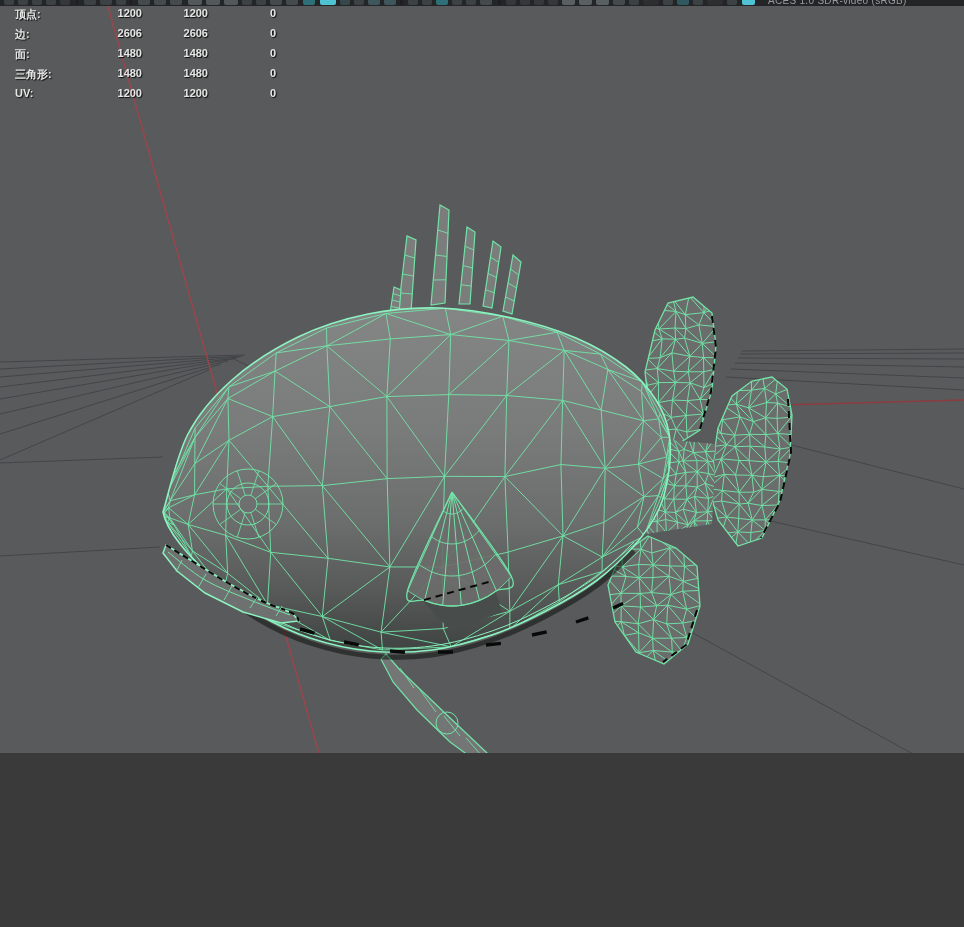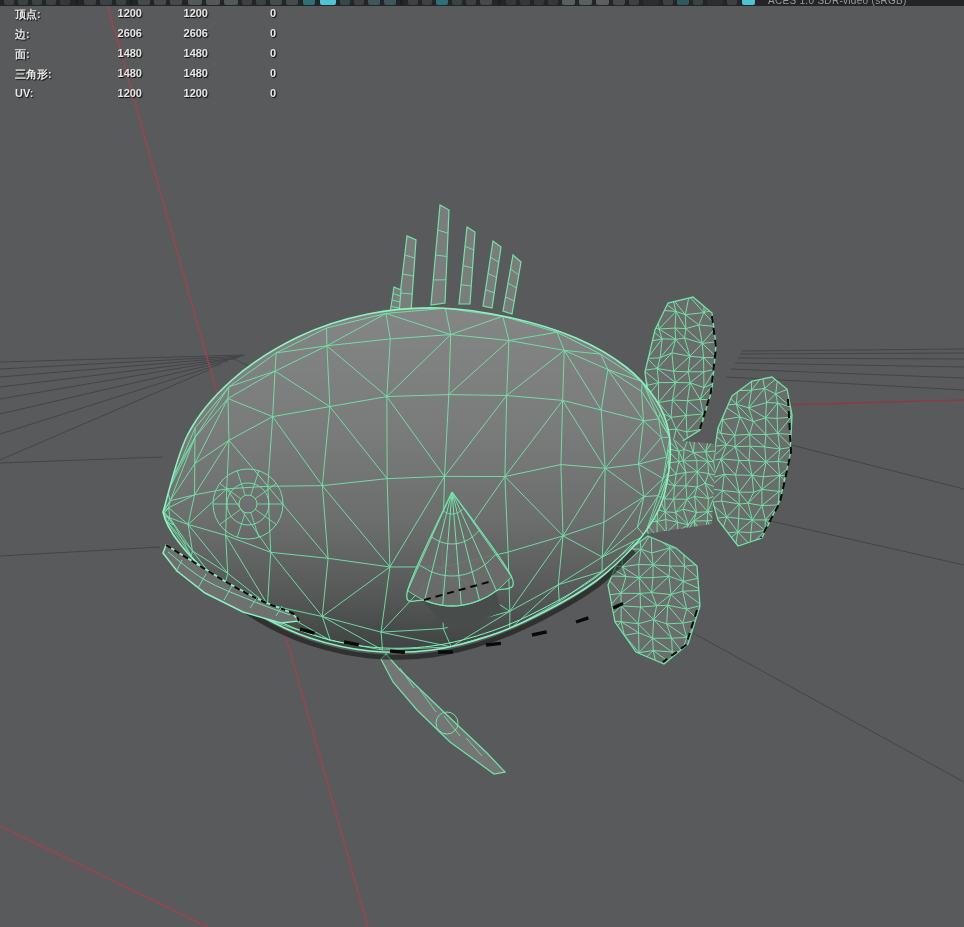--- a/index.html
+++ b/index.html
@@ -1,16 +1,16 @@
 <!DOCTYPE html>
 <html><head>
 <meta charset="utf-8">
 <style>
   html,body{margin:0;padding:0;background:#3a3a3a;}
-  .stage{position:relative;width:964px;height:927px;overflow:hidden;background:#595a5b;
+  .stage{position:relative;width:964px;height:753px;overflow:hidden;background:#595a5b;
          font-family:"Liberation Sans","DejaVu Sans",sans-serif;}
   #scene{position:absolute;left:0;top:0;}
   
   .toolbar{position:absolute;left:0;top:0;width:964px;height:6px;background:#232527;overflow:hidden;z-index:40;}
   .toolbar .frag{position:absolute;top:-8px;height:13px;border-radius:2px;}
   .toolbar .cmtext{position:absolute;top:-5px;font-size:10px;letter-spacing:.3px;color:#989c9e;white-space:nowrap;}
   
   .hud{position:absolute;left:0;top:6px;z-index:30;color:#e6e6e6;}
   .hud-row{position:absolute;left:0;height:14px;display:flex;font-size:11px;font-weight:bold;
            text-shadow:1px 1px 1px rgba(0,0,0,.85);}

